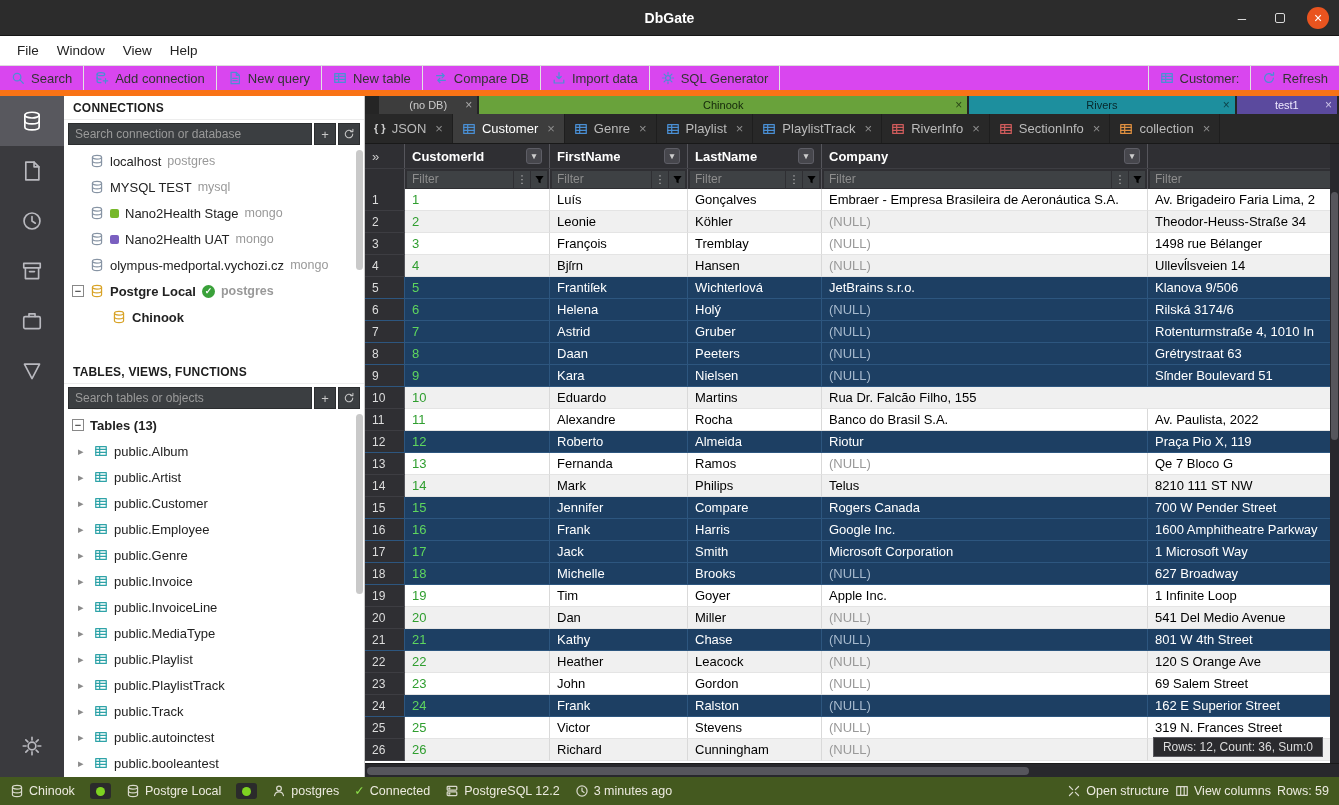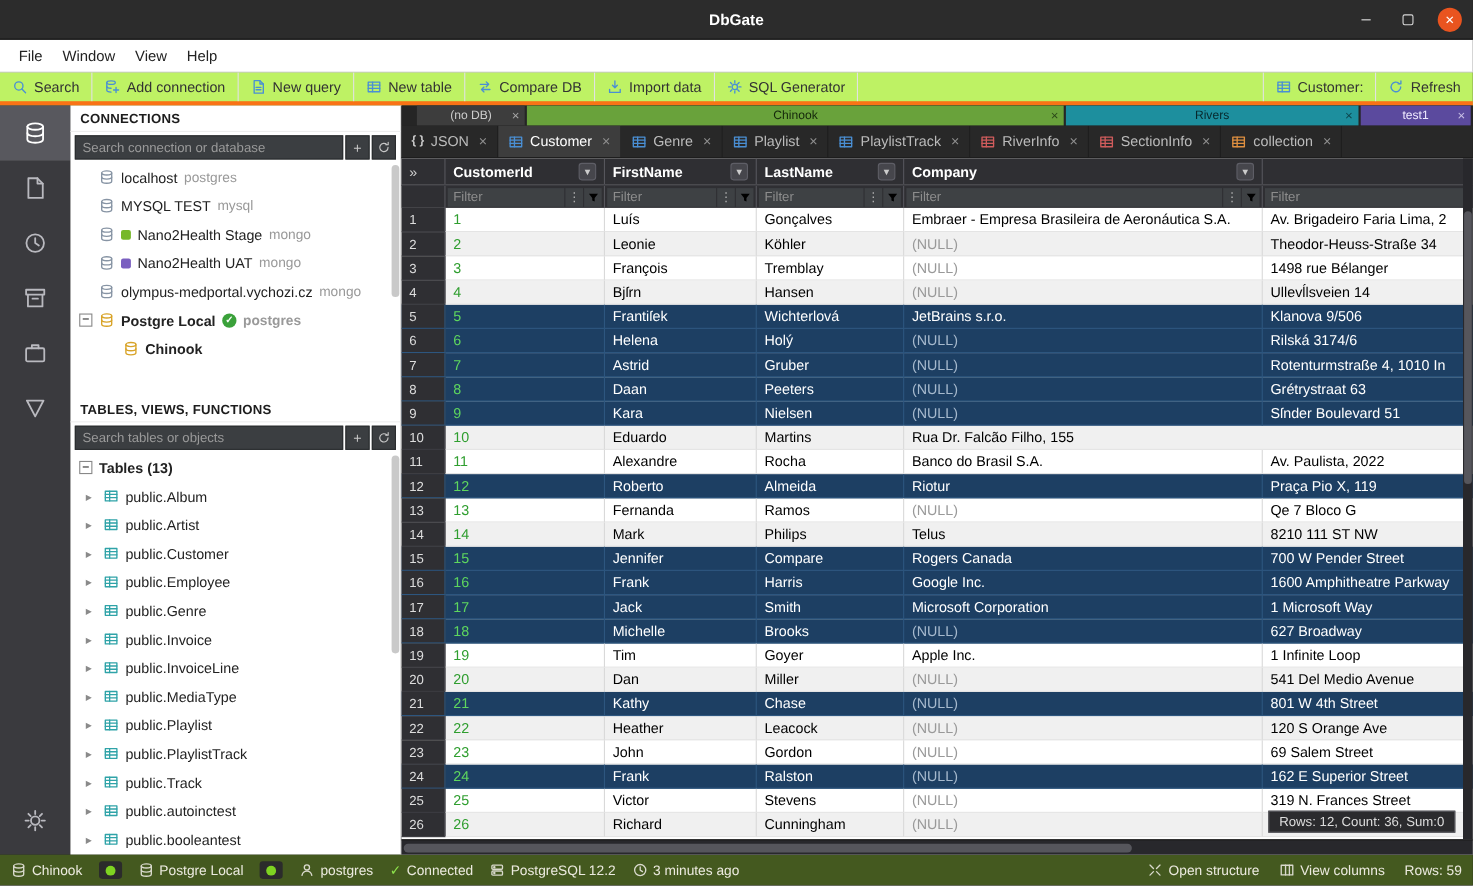--- a/index.html
+++ b/index.html
@@ -22,21 +22,21 @@
     color:#d8d8d8;font-size:15px;border-radius:50%;cursor:default;}
   .win-btn .maxbox{width:10px;height:10px;border:1px solid #d8d8d8;border-radius:2px;display:block;}
   .win-btn.close{background:#e9541f;color:#fff;font-size:14px;}
 
   
   .menubar{height:30px;background:#ffffff;display:flex;align-items:center;padding:0 8px;
     border-bottom:1px solid #dcdcdc;color:#222;flex:0 0 30px;}
   .menu-item{padding:4px 9px;font-size:13.5px;}
 
   
-  .toolbar{height:30px;background:#bef264;border-bottom:4px solid #f97316;display:flex;
+  .toolbar{height:30px;background:#d946ef;border-bottom:6px solid #f97316;display:flex;
     align-items:stretch;color:#333;flex:0 0 30px;}
   .tb-item{display:flex;align-items:center;gap:6px;padding:0 11px;border-right:1px solid #e2e2e2;}
   .tb-item .icon{color:#4a8fd4;}
   .tb-right{margin-left:auto;display:flex;}
   .tb-right .tb-item{border-right:none;border-left:1px solid #e2e2e2;}
 
   .main{flex:1;display:flex;min-height:0;}
 
   
   .rail{width:64px;background:#3a3a3e;display:flex;flex-direction:column;align-items:stretch;flex:0 0 64px;}
@@ -120,21 +120,21 @@
   .stats-overlay{position:absolute;right:16px;bottom:20px;background:#2b2b2e;border:1px solid #5a5a60;
     color:#ddd;padding:2px 9px;font-size:12px;z-index:5;}
 
   
   .statusbar{height:28px;flex:0 0 28px;background:#44591f;display:flex;align-items:center;
     color:#eceadf;font-size:12.5px;padding:0 10px;gap:15px;}
   .sb-item{display:flex;align-items:center;gap:5px;white-space:nowrap;}
   .sb-item .icon{color:#d9d9cc;}
   .sb-badge{background:#2b2b2b;border-radius:3px;padding:0 6px;height:16px;display:flex;align-items:center;}
   .sb-dot{width:9px;height:9px;border-radius:50%;background:#7ed321;display:block;}
-  .sb-right{margin-left:auto;display:flex;gap:18px;}
+  .sb-right{margin-left:auto;display:flex;gap:6px;}
 </style>
 </head>
 <body>
 
 <div class="window">
 
   <div class="titlebar">
     <div class="title">DbGate</div>
     <div class="win-controls">
       <div class="win-btn">–</div>

